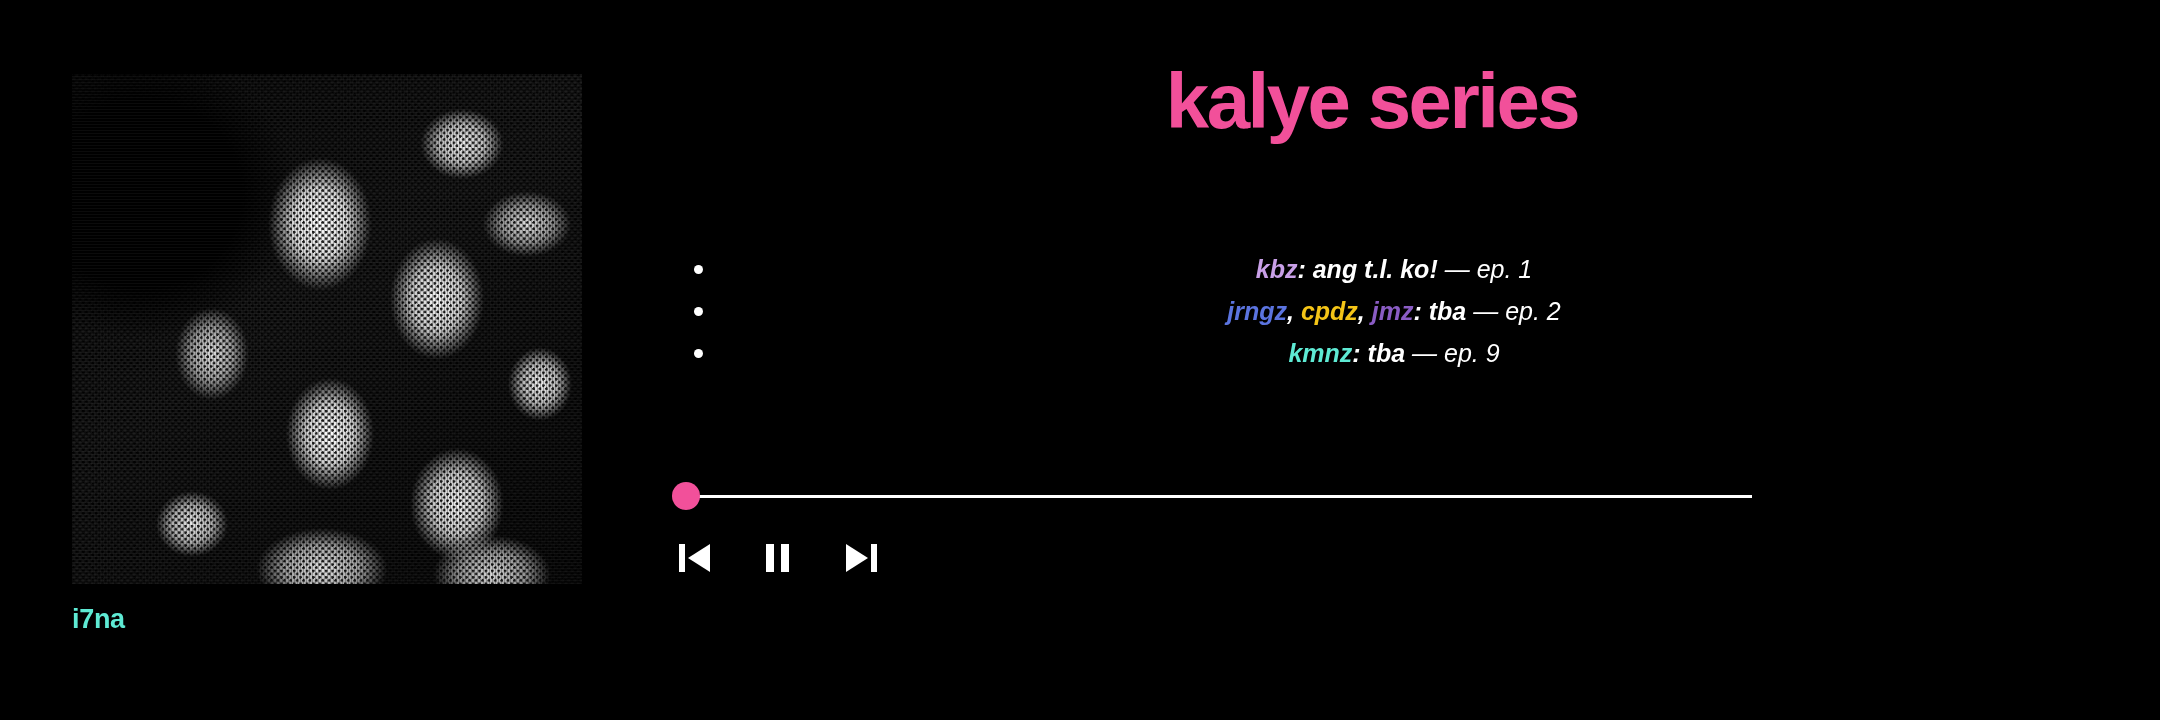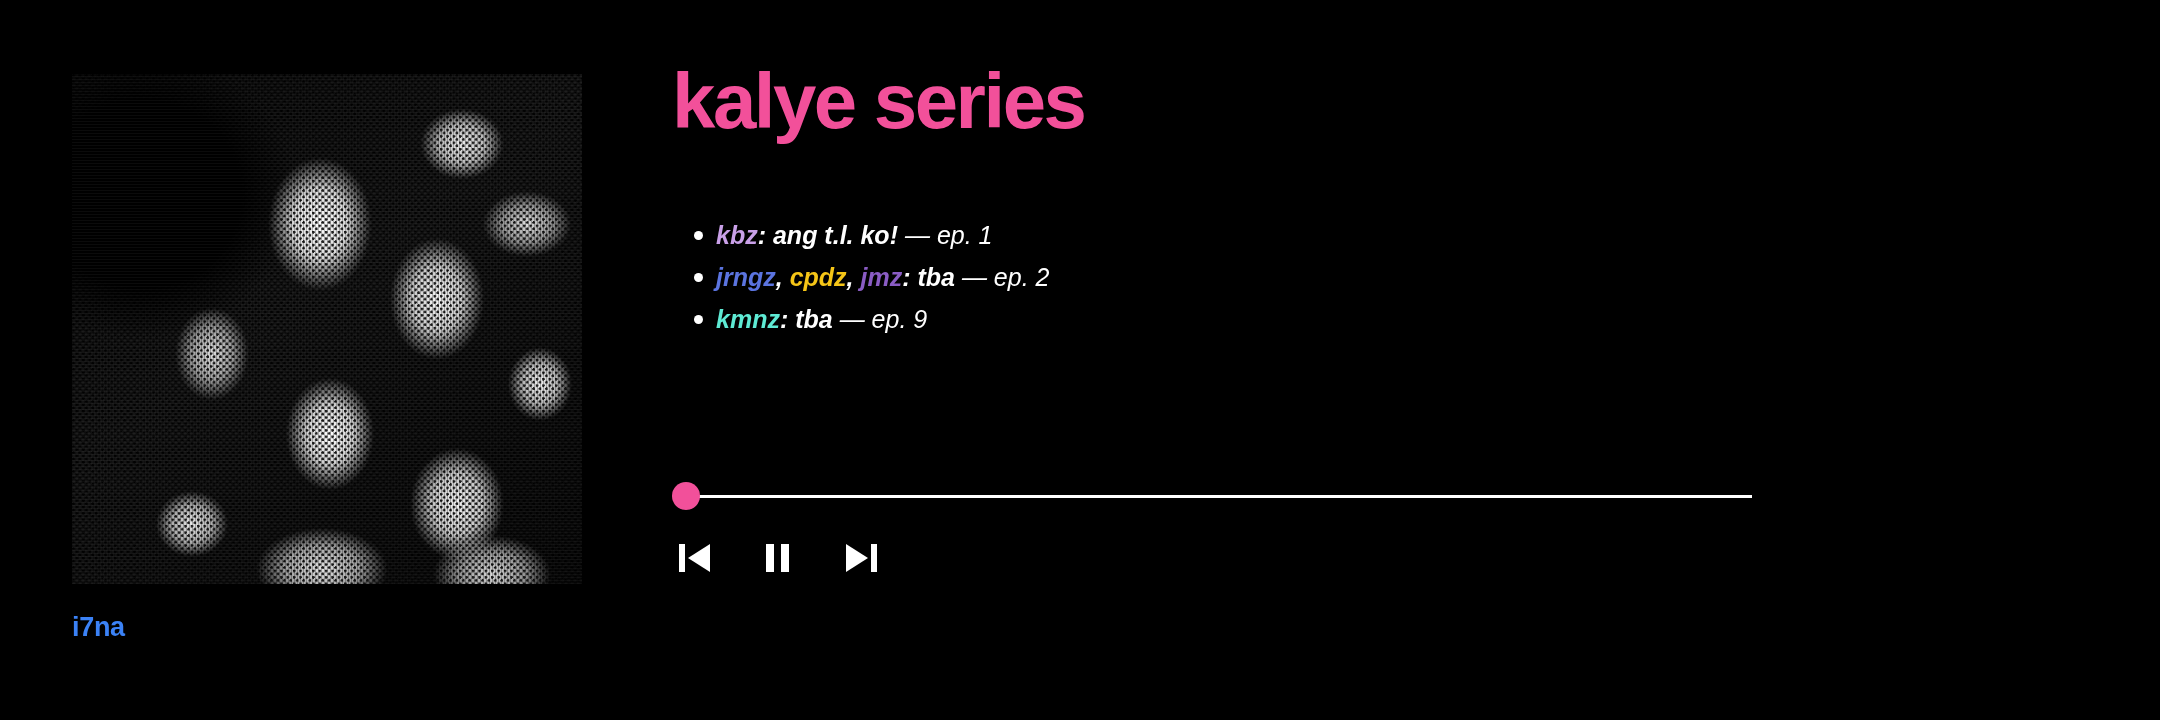--- a/index.html
+++ b/index.html
@@ -67,44 +67,45 @@
 
   .art-grain {
     position:absolute;
     inset:0;
     background-image:
       repeating-linear-gradient(0deg, rgba(255,255,255,0.045) 0px, rgba(255,255,255,0.045) 1px, rgba(0,0,0,0) 1px, rgba(0,0,0,0) 3px),
       repeating-linear-gradient(90deg, rgba(0,0,0,0.28) 0px, rgba(0,0,0,0.28) 1px, rgba(0,0,0,0) 1px, rgba(0,0,0,0) 3px);
   }
 
   .artist-name {
-    margin-top:28px;
-    color:#3b82f6;
+    margin-top:20px;
+    color:#5eead4;
     font-size:27px;
     font-weight:bold;
     letter-spacing:-0.3px;
   }
 
   
   .info-col {
     position:absolute;
     left:672px; top:62px;
     width:1400px;
+    text-align:center;
   }
 
   .title {
     color:#f2509a;
     font-size:78px;
     font-weight:bold;
     letter-spacing:-2.5px;
     line-height:1.0;
   }
 
   .track-list {
-    margin-top:74px;
+    margin-top:108px;
     list-style:none;
   }
 
   .track-item {
     position:relative;
     color:#ffffff;
     font-size:25px;
     font-style:italic;
     line-height:42px;
     padding-left:44px;

